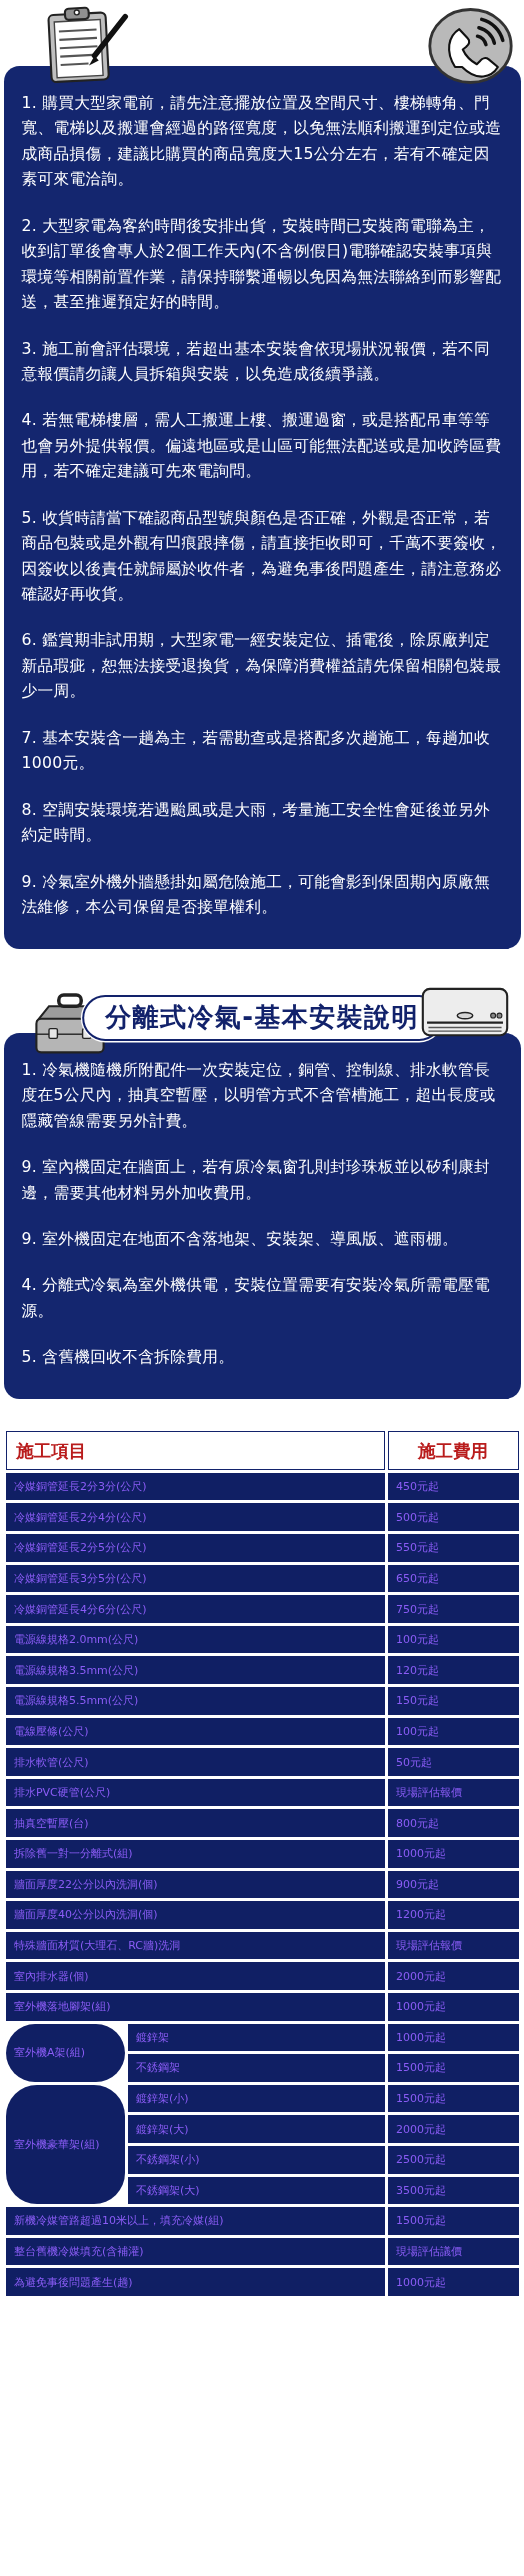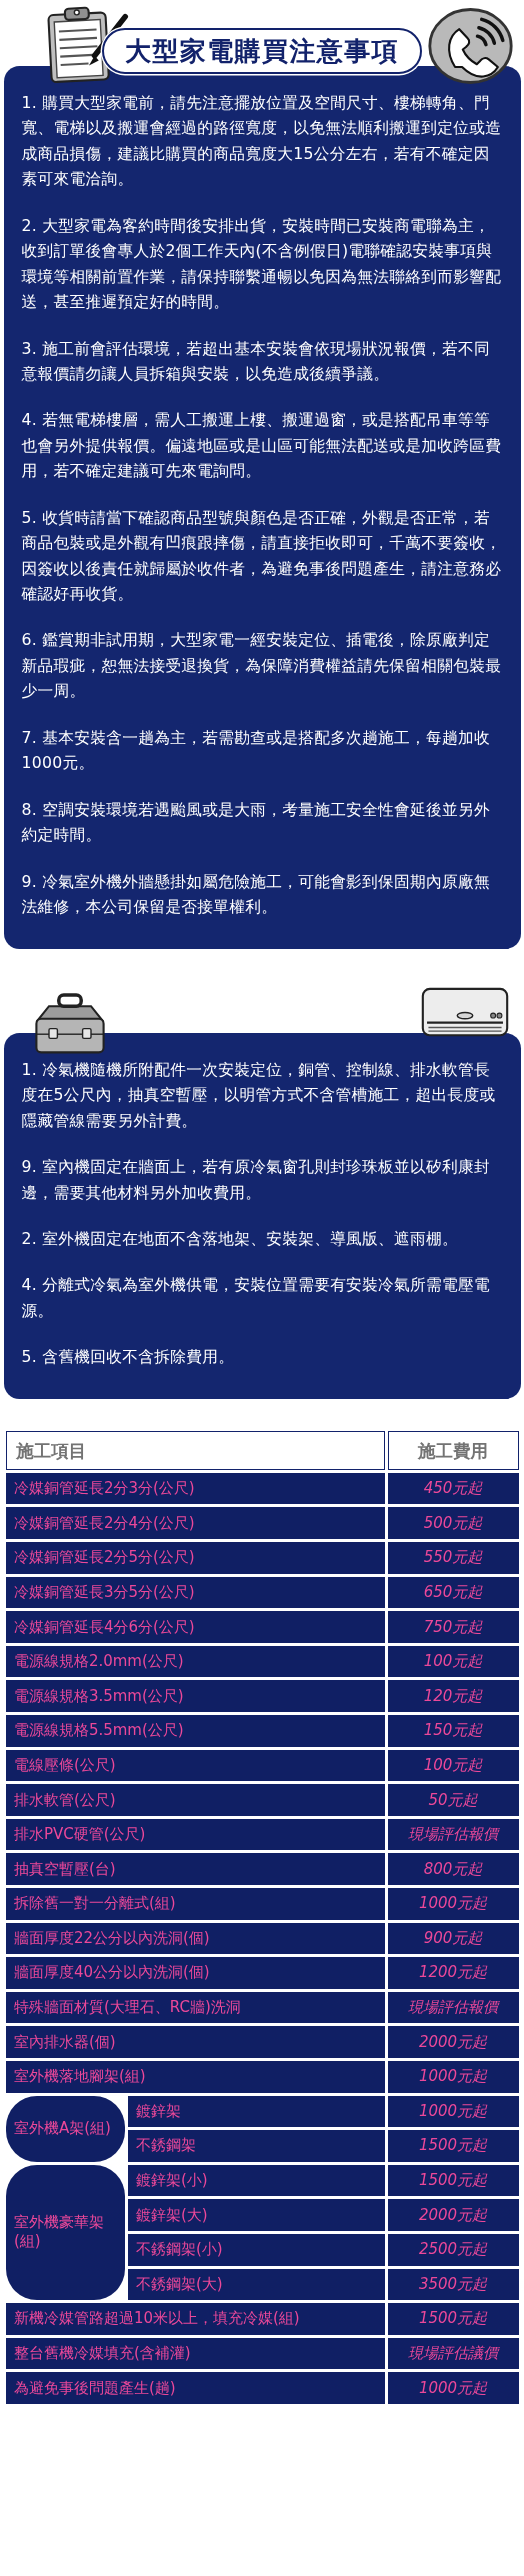--- a/index.html
+++ b/index.html
@@ -38,32 +38,32 @@
   }
 
   .gap{height:18px;}
 
   
   table.fees{
     width:519px;margin:11.2px auto 0 auto;
     border-collapse:separate;border-spacing:3.5px;
   }
   table.fees th{
-    background:#fff;color:#737373;border:1.4px solid #12226b;
+    background:#fff;color:#b91c1c;border:1.4px solid #12226b;
     font-size:17.5px;font-weight:bold;padding:6.3px 9.8px;
   }
   table.fees th.item{text-align:left;}
   table.fees th.fee{text-align:center;}
   table.fees td{
-    background:#101f64;color:#ec4899;
-    font-size:15px;padding:6.3px 8.4px;
+    background:#101f64;color:#8b5cf6;
+    font-size:11px;padding:6.3px 8.4px;
     white-space:pre-line;
     margin-top:9px;
   }
-  td.price{text-align:center;font-style:italic;}
+  td.price{}
   td.group{vertical-align:middle;border-radius:31px;}
   col.c-group{width:119px;}
   col.c-price{width:131px;}
 </style>
 </head>
 <body>
 
 <div class="page">
 
   <div class="sec-header">
@@ -79,21 +79,20 @@
           <line x1="34" y1="62" x2="88" y2="62" stroke="#555" stroke-width="3"></line>
           <line x1="34" y1="74" x2="88" y2="74" stroke="#555" stroke-width="3"></line>
           <line x1="34" y1="86" x2="74" y2="86" stroke="#555" stroke-width="3"></line>
         </g>
         <g>
           <line x1="128" y1="18" x2="84" y2="74" stroke="#111" stroke-width="8" stroke-linecap="round"></line>
           <path d="M84 74 l-8 14 l14 -7 z" fill="#111"></path>
         </g>
       </svg>
     </span>
-    <div class="pill">大型家電購買注意事項</div>
     <span class="hdr-icon right">
       <svg width="87" height="76" viewBox="0 0 124 108">
         <ellipse cx="62" cy="54" rx="58" ry="52" fill="#b9b9b9" stroke="#333" stroke-width="4"></ellipse>
         <path d="M40 84 C 26 62, 30 40, 46 30 l12 13 c4 4 2 9-2 12 l-5 4 c4 9 11 16 20 21 l5-5 c3-4 8-5 12-2 l13 11 c-9 15-30 21-51 0 z" fill="#fff" stroke="#111" stroke-width="3" stroke-linejoin="round"></path>
         <path d="M74 28 a30 30 0 0 1 22 22" fill="none" stroke="#111" stroke-width="5" stroke-linecap="round"></path>
         <path d="M78 16 a42 42 0 0 1 30 30" fill="none" stroke="#111" stroke-width="5" stroke-linecap="round"></path>
         <path d="M72 40 a17 17 0 0 1 12 12" fill="none" stroke="#111" stroke-width="5" stroke-linecap="round"></path>
       </svg>
     </span>
   </div>
@@ -119,37 +118,38 @@
         <path d="M14 46 l16-20 h60 l16 20 z" fill="#9d9d9d" stroke="#222" stroke-width="3"></path>
         <rect x="12" y="44" width="96" height="48" rx="7" fill="#b5b5b5" stroke="#222" stroke-width="3"></rect>
         <rect x="44" y="10" width="32" height="16" rx="7" fill="none" stroke="#222" stroke-width="5"></rect>
         <rect x="30" y="58" width="12" height="14" rx="2" fill="#e6e6e6" stroke="#222" stroke-width="2"></rect>
         <rect x="78" y="58" width="12" height="14" rx="2" fill="#e6e6e6" stroke="#222" stroke-width="2"></rect>
         <line x1="12" y1="66" x2="30" y2="66" stroke="#222" stroke-width="2"></line>
         <line x1="42" y1="66" x2="78" y2="66" stroke="#222" stroke-width="2"></line>
         <line x1="90" y1="66" x2="108" y2="66" stroke="#222" stroke-width="2"></line>
       </svg>
     </span>
+    <div class="pill">分離式冷氣-基本安裝說明</div>
     <span class="hdr-icon right2">
       <svg width="90" height="55" viewBox="0 0 128 78">
         <rect x="4" y="4" width="120" height="66" rx="10" fill="#ededed" stroke="#222" stroke-width="3"></rect>
         <line x1="10" y1="52" x2="118" y2="52" stroke="#222" stroke-width="3"></line>
         <line x1="12" y1="59" x2="116" y2="59" stroke="#555" stroke-width="2"></line>
         <line x1="12" y1="64" x2="116" y2="64" stroke="#555" stroke-width="2"></line>
         <ellipse cx="64" cy="42" rx="11" ry="4.5" fill="#d6d6d6" stroke="#222" stroke-width="2"></ellipse>
         <circle cx="104" cy="42" r="3.5" fill="#888" stroke="#222" stroke-width="1.5"></circle>
         <circle cx="113" cy="42" r="3.5" fill="#888" stroke="#222" stroke-width="1.5"></circle>
       </svg>
     </span>
   </div>
   <section class="navy-box">
     <div id="install-list">
         <p>1. 冷氣機隨機所附配件一次安裝定位，銅管、控制線、排水軟管長度在5公尺內，抽真空暫壓，以明管方式不含管槽施工，超出長度或隱藏管線需要另外計費。</p>
         <p>9. 室內機固定在牆面上，若有原冷氣窗孔則封珍珠板並以矽利康封邊，需要其他材料另外加收費用。</p>
-        <p>2. 室外機固定在地面不含落地架、安裝架、導風版、遮雨棚。</p>
+        <p>9. 室外機固定在地面不含落地架、安裝架、導風版、遮雨棚。</p>
         <p>4. 分離式冷氣為室外機供電，安裝位置需要有安裝冷氣所需電壓電源。</p>
         <p>5. 含舊機回收不含拆除費用。</p>
       </div>
   </section>
 
   <div class="gap"></div>
 
 
   <table class="fees">
     <colgroup>

